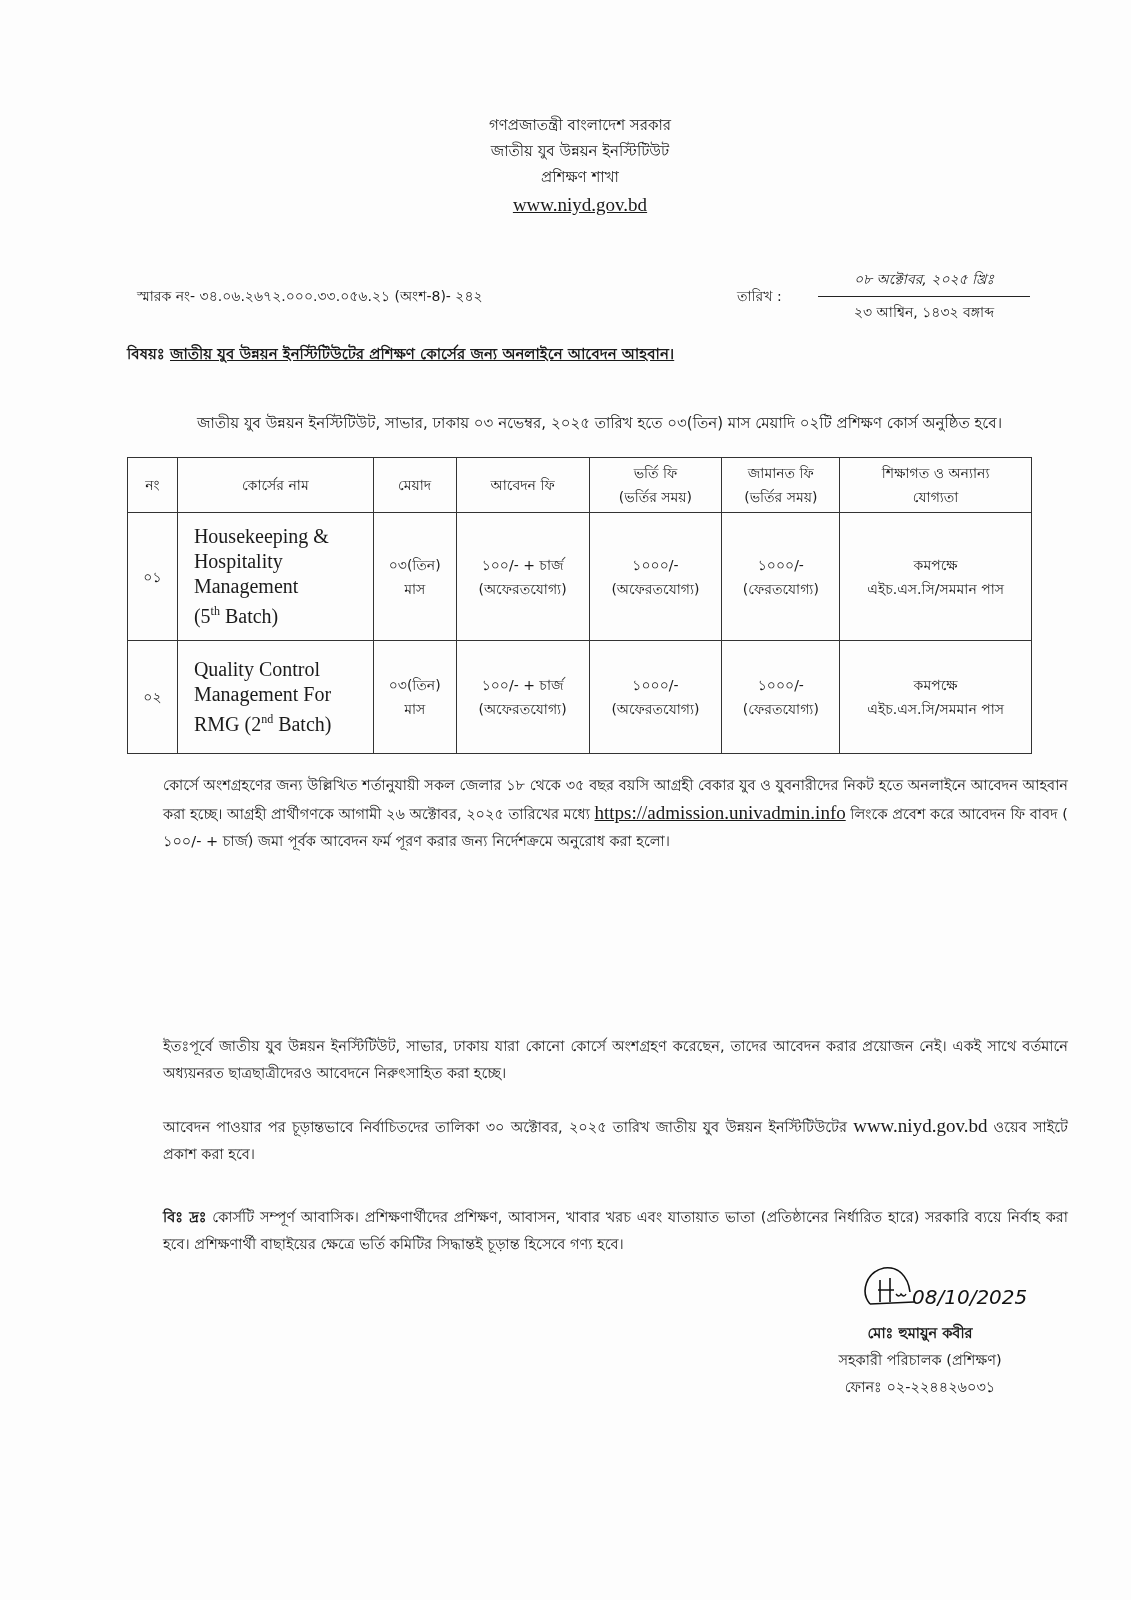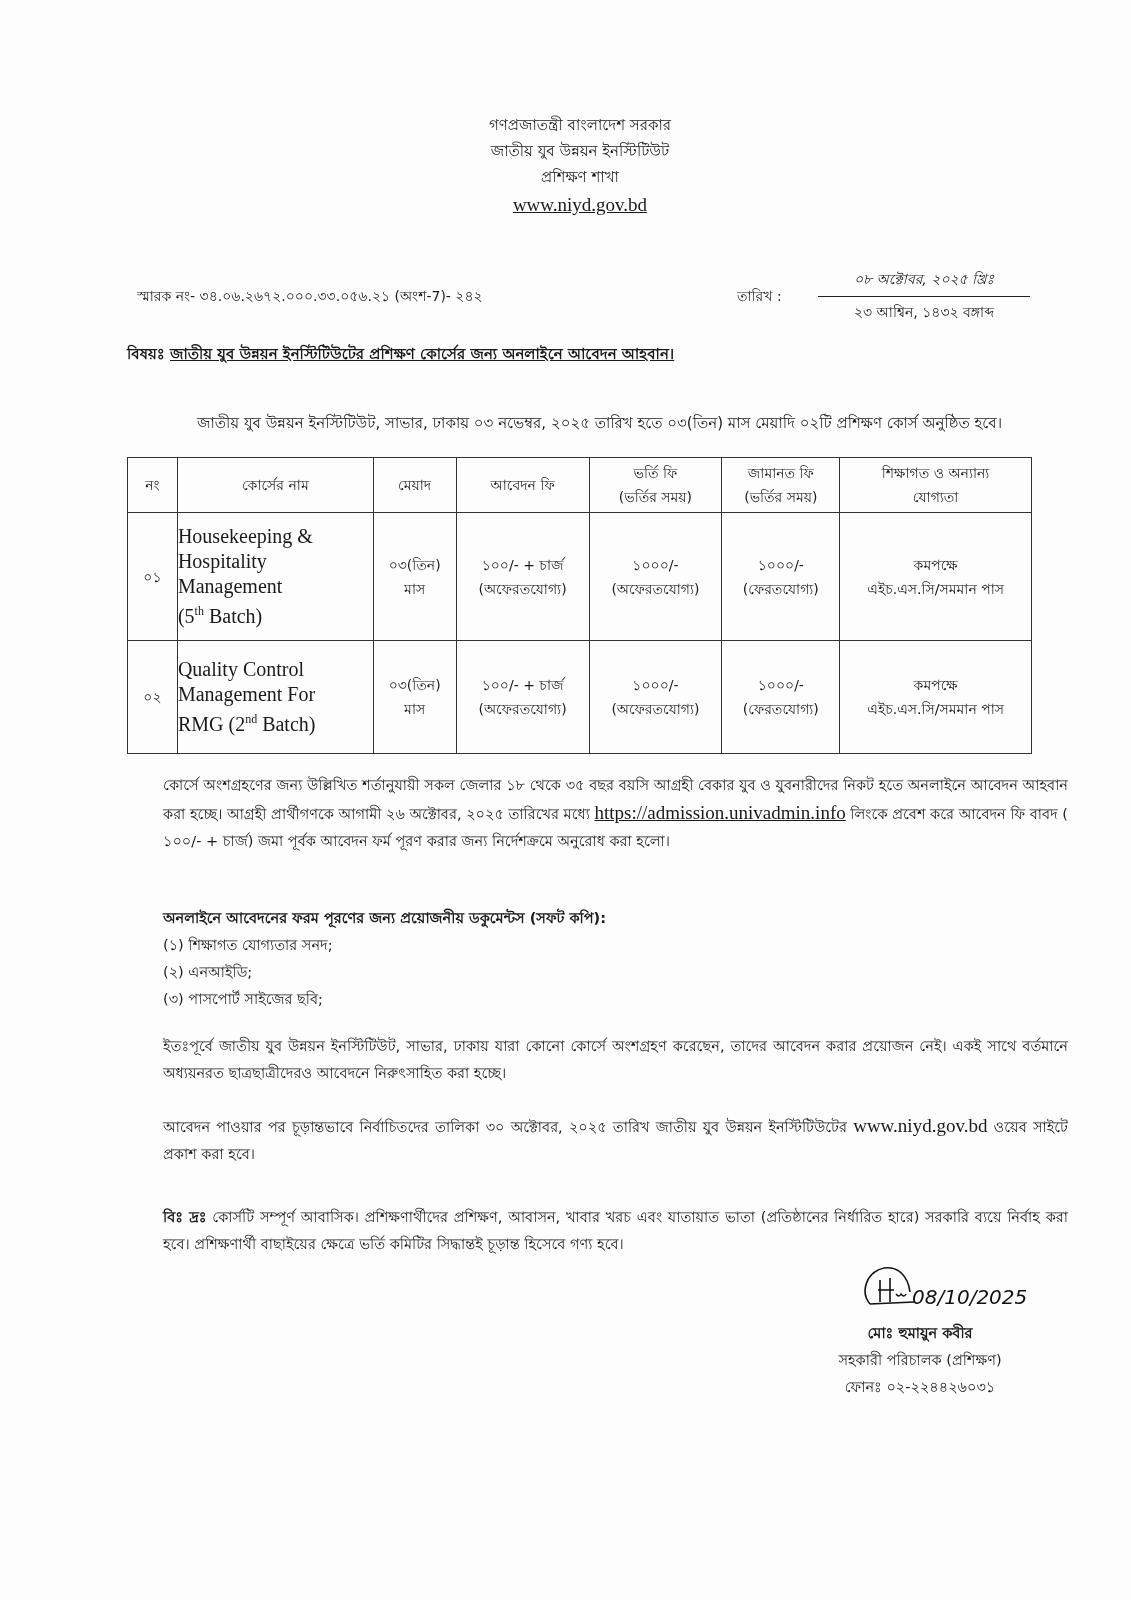--- a/index.html
+++ b/index.html
@@ -17,41 +17,41 @@
   .date-box .g { padding-bottom: 4px; border-bottom: 1.5px solid #222; font-style: italic; }
   .date-box .b { padding-top: 4px; }
   .subject { position: absolute; left: 127px; top: 342px; font-size: 15px; font-weight: bold; }
   .subject .u { text-decoration: underline; }
   .intro { position: absolute; left: 127px; top: 403px; width: 905px; font-size: 15px; line-height: 40px; text-indent: 70px; text-align: justify; }
   table.courses { position: absolute; left: 127px; top: 457px; width: 905px; border-collapse: collapse; font-size: 14px; }
   table.courses th, table.courses td { border: 1.5px solid #333; text-align: center; vertical-align: middle; font-weight: normal; }
   table.courses th { height: 52px; line-height: 24px; }
   table.courses td { height: 125px; line-height: 24px; }
   table.courses tr.r2 td { height: 110px; }
-  table.courses td.name { text-align: left; padding-left: 0; font-family: "Liberation Serif", serif; font-size: 20px; line-height: 25px; }
+  table.courses td.name { text-align: left; padding-left: 16px; font-family: "Liberation Serif", serif; font-size: 20px; line-height: 25px; }
   .para { position: absolute; left: 127px; width: 905px; font-size: 14.5px; line-height: 27px; text-align: justify; margin-left: 36px; }
   .link { font-family: "Liberation Serif", serif; font-size: 19px; text-decoration: underline; }
   .docs-title { font-weight: bold; }
   .sig { position: absolute; left: 800px; top: 1262px; width: 240px; text-align: center; font-size: 14.5px; line-height: 27px; }
   .sig .mark { position: relative; height: 58px; }
   .sig .name { font-weight: bold; }
 </style>
 </head>
 <body>
 
 <div class="page">
 
   <div class="hdr">
     <div>গণপ্রজাতন্ত্রী বাংলাদেশ সরকার</div>
     <div>জাতীয় যুব উন্নয়ন ইনস্টিটিউট</div>
     <div>প্রশিক্ষণ শাখা</div>
     <div class="url">www.niyd.gov.bd</div>
   </div>
 
-  <div class="memo">স্মারক নং- ৩৪.০৬.২৬৭২.০০০.৩৩.০৫৬.২১ (অংশ-7)- ২৪২</div>
+  <div class="memo">স্মারক নং- ৩৪.০৬.২৬৭২.০০০.৩৩.০৫৬.২১ (অংশ-8)- ২৪২</div>
   <div class="date-label">তারিখ :</div>
   <div class="date-box">
     <div class="g">০৮ অক্টোবর, ২০২৫ খ্রিঃ</div>
     <div class="b">২৩ আশ্বিন, ১৪৩২ বঙ্গাব্দ</div>
   </div>
 
   <div class="subject">
     <span>বিষয়ঃ</span>
     <span class="u">জাতীয় যুব উন্নয়ন ইনস্টিটিউটের প্রশিক্ষণ কোর্সের জন্য অনলাইনে আবেদন আহবান।</span>
   </div>
@@ -107,26 +107,20 @@
     </tr>
   </tbody>
     </table>
 
   <div class="para" style="top:772px;">
     <span>কোর্সে অংশগ্রহণের জন্য উল্লিখিত শর্তানুযায়ী সকল জেলার ১৮ থেকে ৩৫ বছর বয়সি আগ্রহী বেকার যুব ও যুবনারীদের নিকট হতে অনলাইনে আবেদন আহবান করা হচ্ছে। আগ্রহী প্রার্থীগণকে আগামী ২৬ অক্টোবর, ২০২৫ তারিখের মধ্যে</span>
     <span class="link">https://admission.univadmin.info</span>
     <span>লিংকে প্রবেশ করে আবেদন ফি বাবদ ( ১০০/- + চার্জ) জমা পূর্বক আবেদন ফর্ম পূরণ করার জন্য নির্দেশক্রমে অনুরোধ করা হলো।</span>
   </div>
 
-  <div class="para" style="top:905px;">
-    <div class="docs-title">অনলাইনে আবেদনের ফরম পূরণের জন্য প্রয়োজনীয় ডকুমেন্টস (সফট কপি):</div>
-    <div>(১) শিক্ষাগত যোগ্যতার সনদ;</div>
-    <div>(২) এনআইডি;</div>
-    <div>(৩) পাসপোর্ট সাইজের ছবি;</div>
-  </div>
 
   <div class="para" style="top:1033px;">ইতঃপূর্বে জাতীয় যুব উন্নয়ন ইনস্টিটিউট, সাভার, ঢাকায় যারা কোনো কোর্সে অংশগ্রহণ করেছেন, তাদের আবেদন করার প্রয়োজন নেই। একই সাথে বর্তমানে অধ্যয়নরত ছাত্রছাত্রীদেরও আবেদনে নিরুৎসাহিত করা হচ্ছে।</div>
 
   <div class="para" style="top:1112px;">
     <span>আবেদন পাওয়ার পর চূড়ান্তভাবে নির্বাচিতদের তালিকা ৩০ অক্টোবর, ২০২৫ তারিখ জাতীয় যুব উন্নয়ন ইনস্টিটিউটের</span>
     <span class="link" style="text-decoration:none">www.niyd.gov.bd</span><span> ওয়েব সাইটে প্রকাশ করা হবে।</span>
   </div>
 
   <div class="para" style="top:1204px;">
     <span style="font-weight:bold">বিঃ দ্রঃ</span><span> কোর্সটি সম্পূর্ণ আবাসিক। প্রশিক্ষণার্থীদের প্রশিক্ষণ, আবাসন, খাবার খরচ এবং যাতায়াত ভাতা (প্রতিষ্ঠানের নির্ধারিত হারে) সরকারি ব্যয়ে নির্বাহ করা হবে। প্রশিক্ষণার্থী বাছাইয়ের ক্ষেত্রে ভর্তি কমিটির সিদ্ধান্তই চূড়ান্ত হিসেবে গণ্য হবে।</span>

